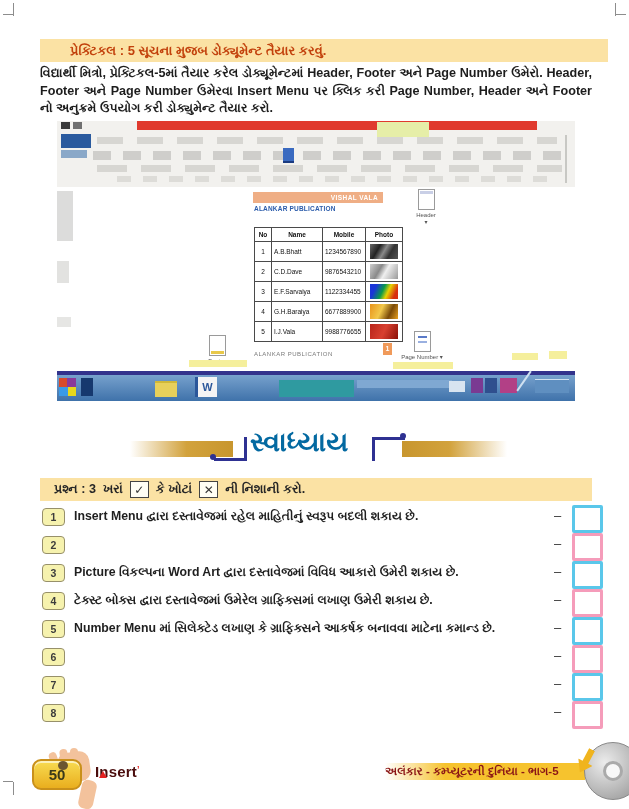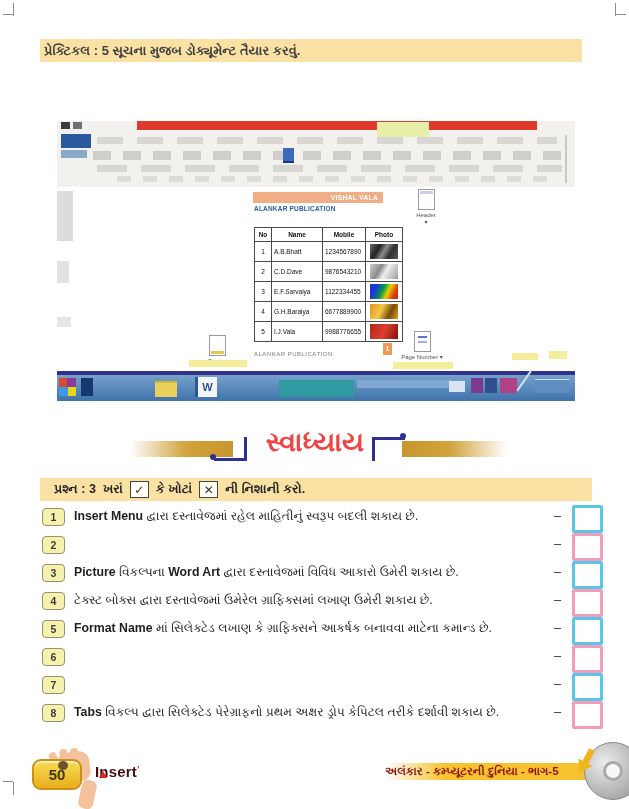--- a/index.html
+++ b/index.html
@@ -11,21 +11,21 @@
   .mark{position:absolute;width:14px;height:14px;}
   .mark .v{position:absolute;width:1px;height:13px;background:#8d8d8d;}
   .mark .h{position:absolute;width:10px;height:1px;background:#8d8d8d;}
   .m-tl{left:3px;top:3px}.m-tl .v{left:10px;top:0}.m-tl .h{left:0;top:11px}
   .m-tr{right:3px;top:3px}.m-tr .v{left:3px;top:0}.m-tr .h{left:4px;top:11px}
   .m-bl{left:3px;top:780px}.m-bl .v{left:10px;top:2px}.m-bl .h{left:0;top:1px}
   .m-br{right:3px;top:780px}.m-br .v{left:3px;top:2px}.m-br .h{left:4px;top:1px}
 
   
   .practical-bar{left:40px;top:39px;width:538px;height:23px;background:#fbe2a4;
-    font-size:13px;font-weight:bold;color:#404040;line-height:23px;padding-left:4px;}
+    font-size:13px;font-weight:bold;color:#c2410c;line-height:23px;padding-left:30px;}
   .intro{left:40px;top:65px;width:552px;font-size:12.6px;font-weight:bold;color:#1d1d1d;
     line-height:17.5px;text-align:justify;margin:0;}
 
   
   .shot{left:57px;top:121px;width:518px;height:281px;background:#fff;}
   .ribbon{left:0;top:0;width:518px;height:66px;background:#f2f1ee;}
   .redbar{left:80px;top:0;width:400px;height:9px;background:#e03a2e;}
   .ygblock{left:320px;top:1px;width:52px;height:15px;background:#e6eea8;}
   .ti1{left:4px;top:1px;width:9px;height:7px;background:#3a3a3a;}
   .ti2{left:16px;top:1px;width:9px;height:7px;background:#707070;}
@@ -98,34 +98,34 @@
     box-shadow:inset 0 3px 0 -2px #cfe0f0, inset 0 8px 0 -7px #cfe0f0;}
 
   
   .sw-barl{left:130px;top:441px;width:103px;height:16px;background:linear-gradient(90deg,rgba(210,162,60,0),#d2a23c 55%,#c8962e);}
   .sw-barr{left:402px;top:441px;width:105px;height:16px;background:linear-gradient(90deg,#c8962e,#d2a23c 45%,rgba(210,162,60,0));}
   .sw-brl{left:214px;top:437px;width:30px;height:21px;border-right:3px solid #2e3192;border-bottom:3px solid #2e3192;}
   .sw-brr{left:372px;top:437px;width:30px;height:21px;border-left:3px solid #2e3192;border-top:3px solid #2e3192;}
   .sw-dot{width:6px;height:6px;border-radius:50%;background:#2e3192;}
   .sw-dotl{left:210px;top:454px;}
   .sw-dotr{left:400px;top:433px;}
-  .sw-title{left:250px;top:427px;width:130px;text-align:center;font-size:27px;font-weight:bold;color:#ef4444;}
+  .sw-title{left:250px;top:427px;width:130px;font-size:27px;font-weight:bold;color:#0369a1;}
 
   
   .prompt-bar{left:40px;top:478px;width:538px;height:23px;background:#fbe2a4;display:flex;align-items:center;
     gap:7px;padding-left:14px;font-size:12.6px;font-weight:bold;color:#262626;}
   .tfbox{width:17px;height:15px;background:#fffef4;border:1.5px solid #444;display:inline-flex;
     align-items:center;justify-content:center;font-size:12px;color:#333;font-weight:bold;}
 
   
   .questions{left:40px;top:503px;width:565px;height:230px;}
   .qrow{position:absolute;left:0;width:565px;height:26px;}
   .qbadge{position:absolute;left:2px;top:3px;width:21px;height:16px;background:#f6f2ae;border:1px solid #97906a;
     border-radius:4px;text-align:center;font-size:10.5px;font-weight:bold;color:#3c3c3c;line-height:16px;}
-  .qtext{position:absolute;left:34px;top:4px;width:474px;font-size:12.3px;color:#1f1f1f;white-space:nowrap;overflow:hidden;}
+  .qtext{position:absolute;left:34px;top:4px;width:474px;font-size:12.3px;color:#1f1f1f;white-space:nowrap;overflow:hidden;font-weight:bold;}
   .qdash{position:absolute;left:514px;top:3px;font-size:13px;color:#333;}
   .qbox{position:absolute;left:532px;top:0;width:25px;height:22px;background:#fff;border-radius:2px;}
   .qbox.cyan{border:3px solid #5ac7ea;}
   .qbox.pink{border:3px solid #f59cba;}
 
   
   .wrist{left:80px;top:780px;width:15px;height:29px;background:#f3c29c;border-radius:6px;transform:rotate(12deg);}
   .palm{left:58px;top:752px;width:32px;height:30px;background:#f3c29c;border-radius:10px;transform:rotate(-8deg);}
   .finger{position:absolute;width:8px;height:14px;background:#f3c29c;border-radius:4px;border-bottom:2px solid #d89a6f;}
   .f1{left:50px;top:752px;transform:rotate(-18deg);}
@@ -166,20 +166,21 @@
       <i class="v"></i>
       <i class="h"></i>
     </div>
   <div class="mark m-br">
       <i class="v"></i>
       <i class="h"></i>
     </div>
 
   <div class="abs practical-bar">પ્રેક્ટિકલ : 5   સૂચના મુજબ ડોક્યૂમેન્ટ તૈયાર કરવું.</div>
 
+  <p class="abs intro">વિદ્યાર્થી મિત્રો, પ્રેક્ટિકલ-5માં તૈયાર કરેલ ડોક્યૂમેન્ટમાં  Header, Footer અને Page Number ઉમેરો. Header, Footer અને Page Number ઉમેરવા Insert Menu પર ક્લિક કરી Page Number, Header અને Footer નો અનુક્રમે ઉપયોગ કરી ડોક્યુમેન્ટ તૈયાર કરો.</p>
 
   <div class="abs shot">
     <div class="abs ribbon">
       <div class="abs redbar"></div>
       <div class="abs ygblock"></div>
       <div class="abs ti1"></div>
       <div class="abs ti2"></div>
       <div class="abs fileblk"></div>
       <div class="abs fileblk2"></div>
       <div class="abs noise n1"></div>
@@ -334,40 +335,39 @@
 
     <div class="qrow" style="top: 86px;">
       <div class="qbadge">4</div>
       <div class="qtext"><span>ટેક્સ્ટ બોક્સ દ્વારા દસ્તાવેજમાં ઉમેરેલ ગ્રાફિક્સમાં લખાણ ઉમેરી શકાય છે.</span></div>
       <div class="qdash">–</div>
       <div class="qbox pink"></div>
     </div>
 
     <div class="qrow" style="top: 114px;">
       <div class="qbadge">5</div>
-      <div class="qtext"><b>Format Name </b><span>માં સિલેક્ટેડ લખાણ કે ગ્રાફિક્સને આકર્ષક બનાવવા માટેના  કમાન્ડ છે.</span></div>
+      <div class="qtext"><b>Number Menu </b><span>માં સિલેક્ટેડ લખાણ કે ગ્રાફિક્સને આકર્ષક બનાવવા માટેના  કમાન્ડ છે.</span></div>
       <div class="qdash">–</div>
       <div class="qbox cyan"></div>
     </div>
 
     <div class="qrow" style="top: 142px;">
       <div class="qbadge">6</div>
       <div class="qdash">–</div>
       <div class="qbox pink"></div>
     </div>
 
     <div class="qrow" style="top: 170px;">
       <div class="qbadge">7</div>
       <div class="qdash">–</div>
       <div class="qbox cyan"></div>
     </div>
 
     <div class="qrow" style="top: 198px;">
       <div class="qbadge">8</div>
-      <div class="qtext"><b>Tabs </b><span>વિકલ્પ દ્વારા સિલેક્ટેડ પેરેગ્રાફનો પ્રથમ અક્ષર ડ્રોપ કેપિટલ તરીકે દર્શાવી શકાય છે.</span></div>
       <div class="qdash">–</div>
       <div class="qbox pink"></div>
     </div>
   </div>
 
   <div class="abs wrist"></div>
   <div class="abs palm"></div>
   <div class="finger f1"></div>
   <div class="finger f2"></div>
   <div class="finger f3"></div>

